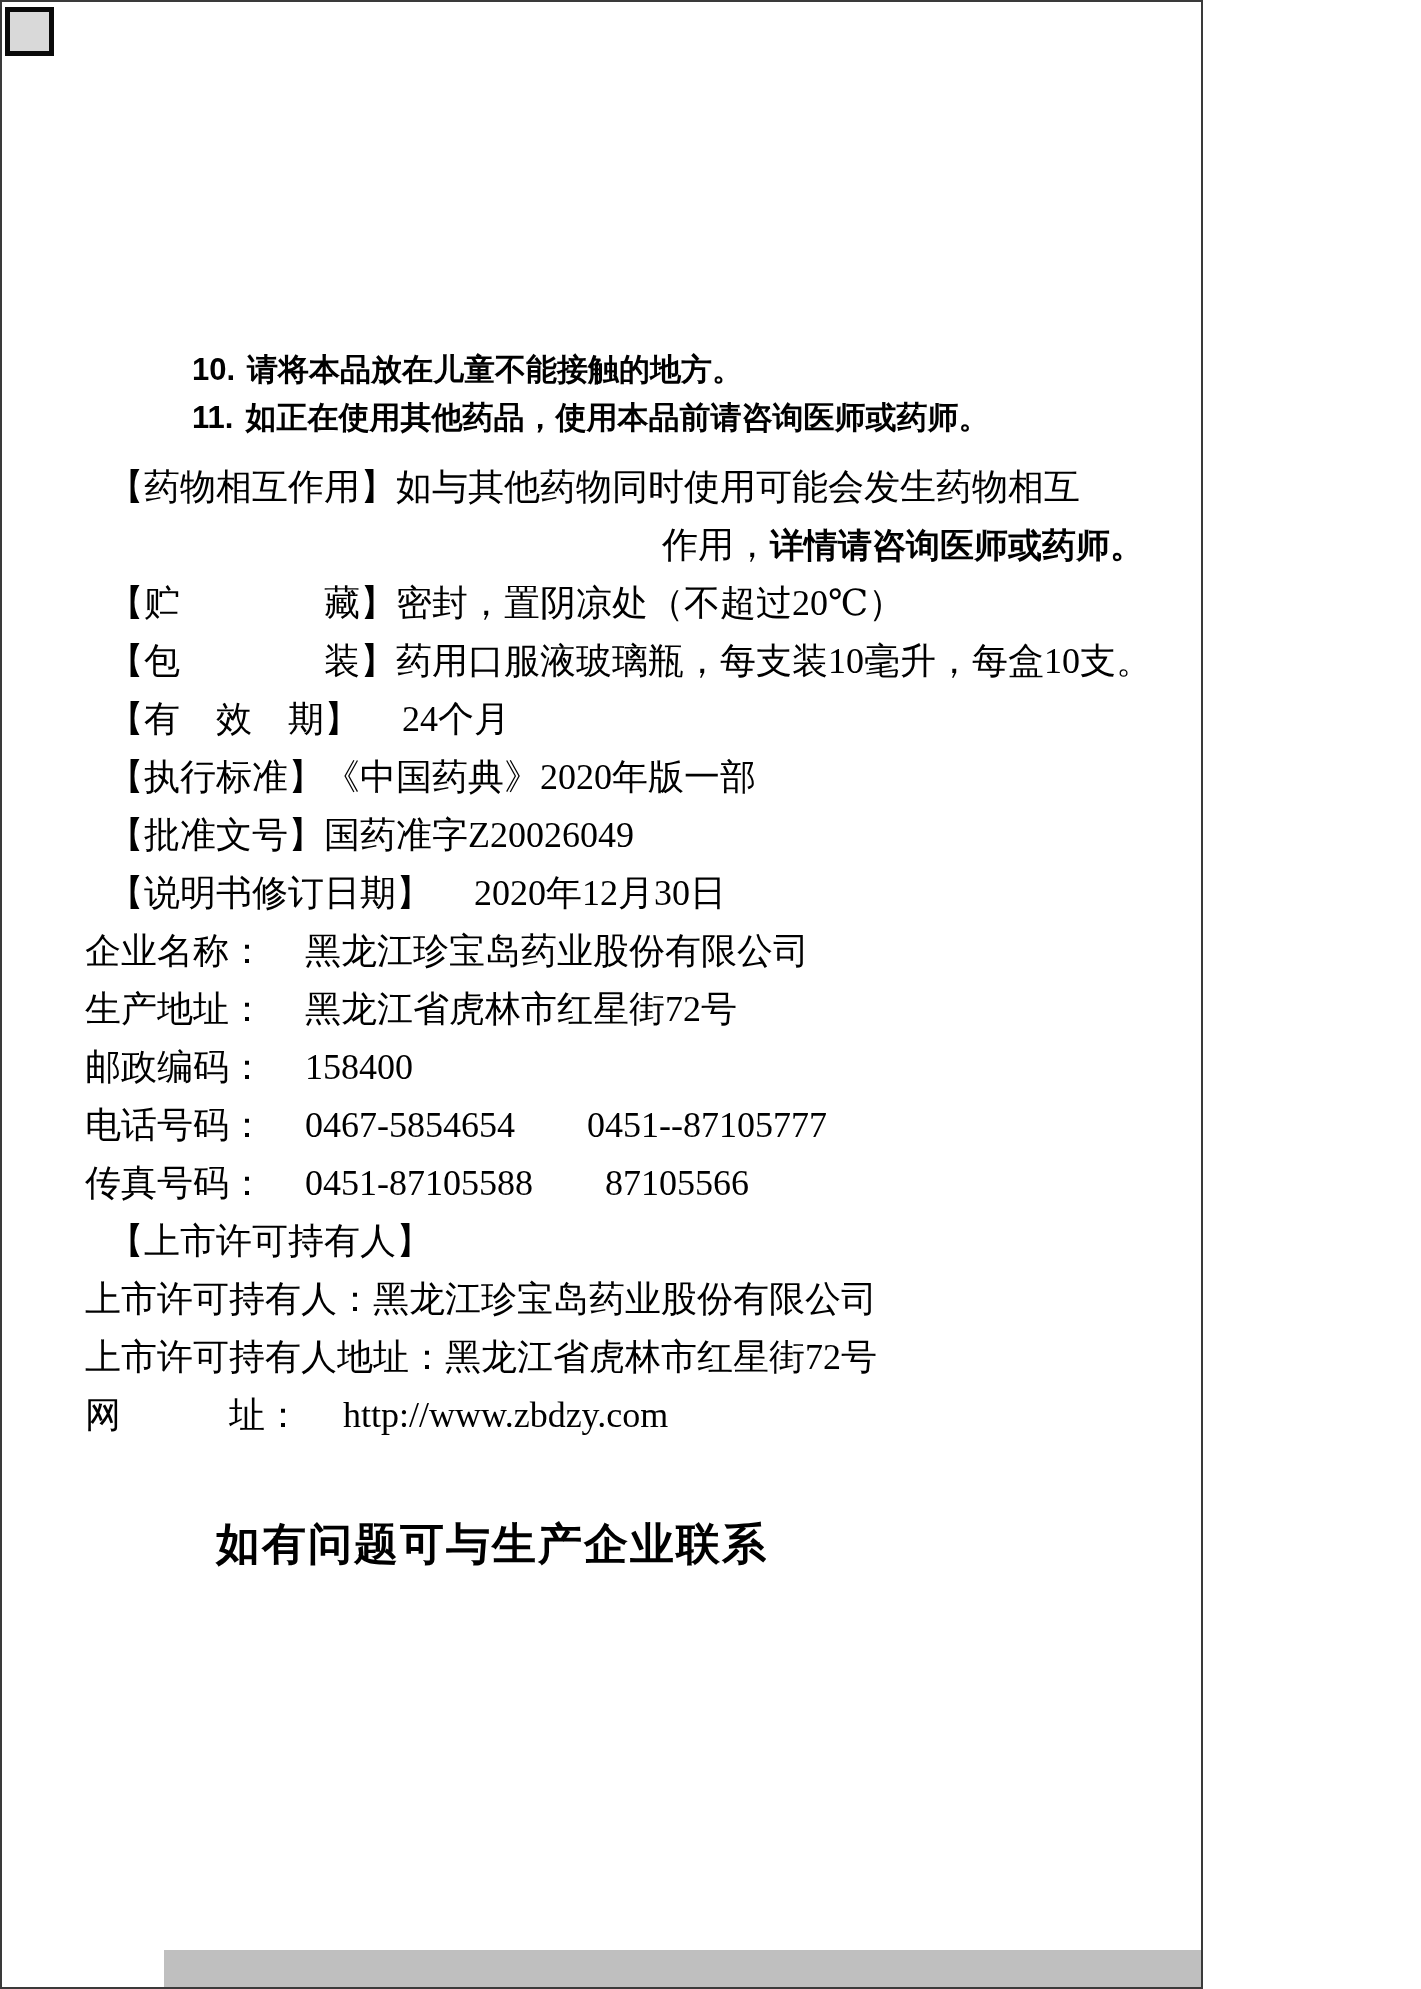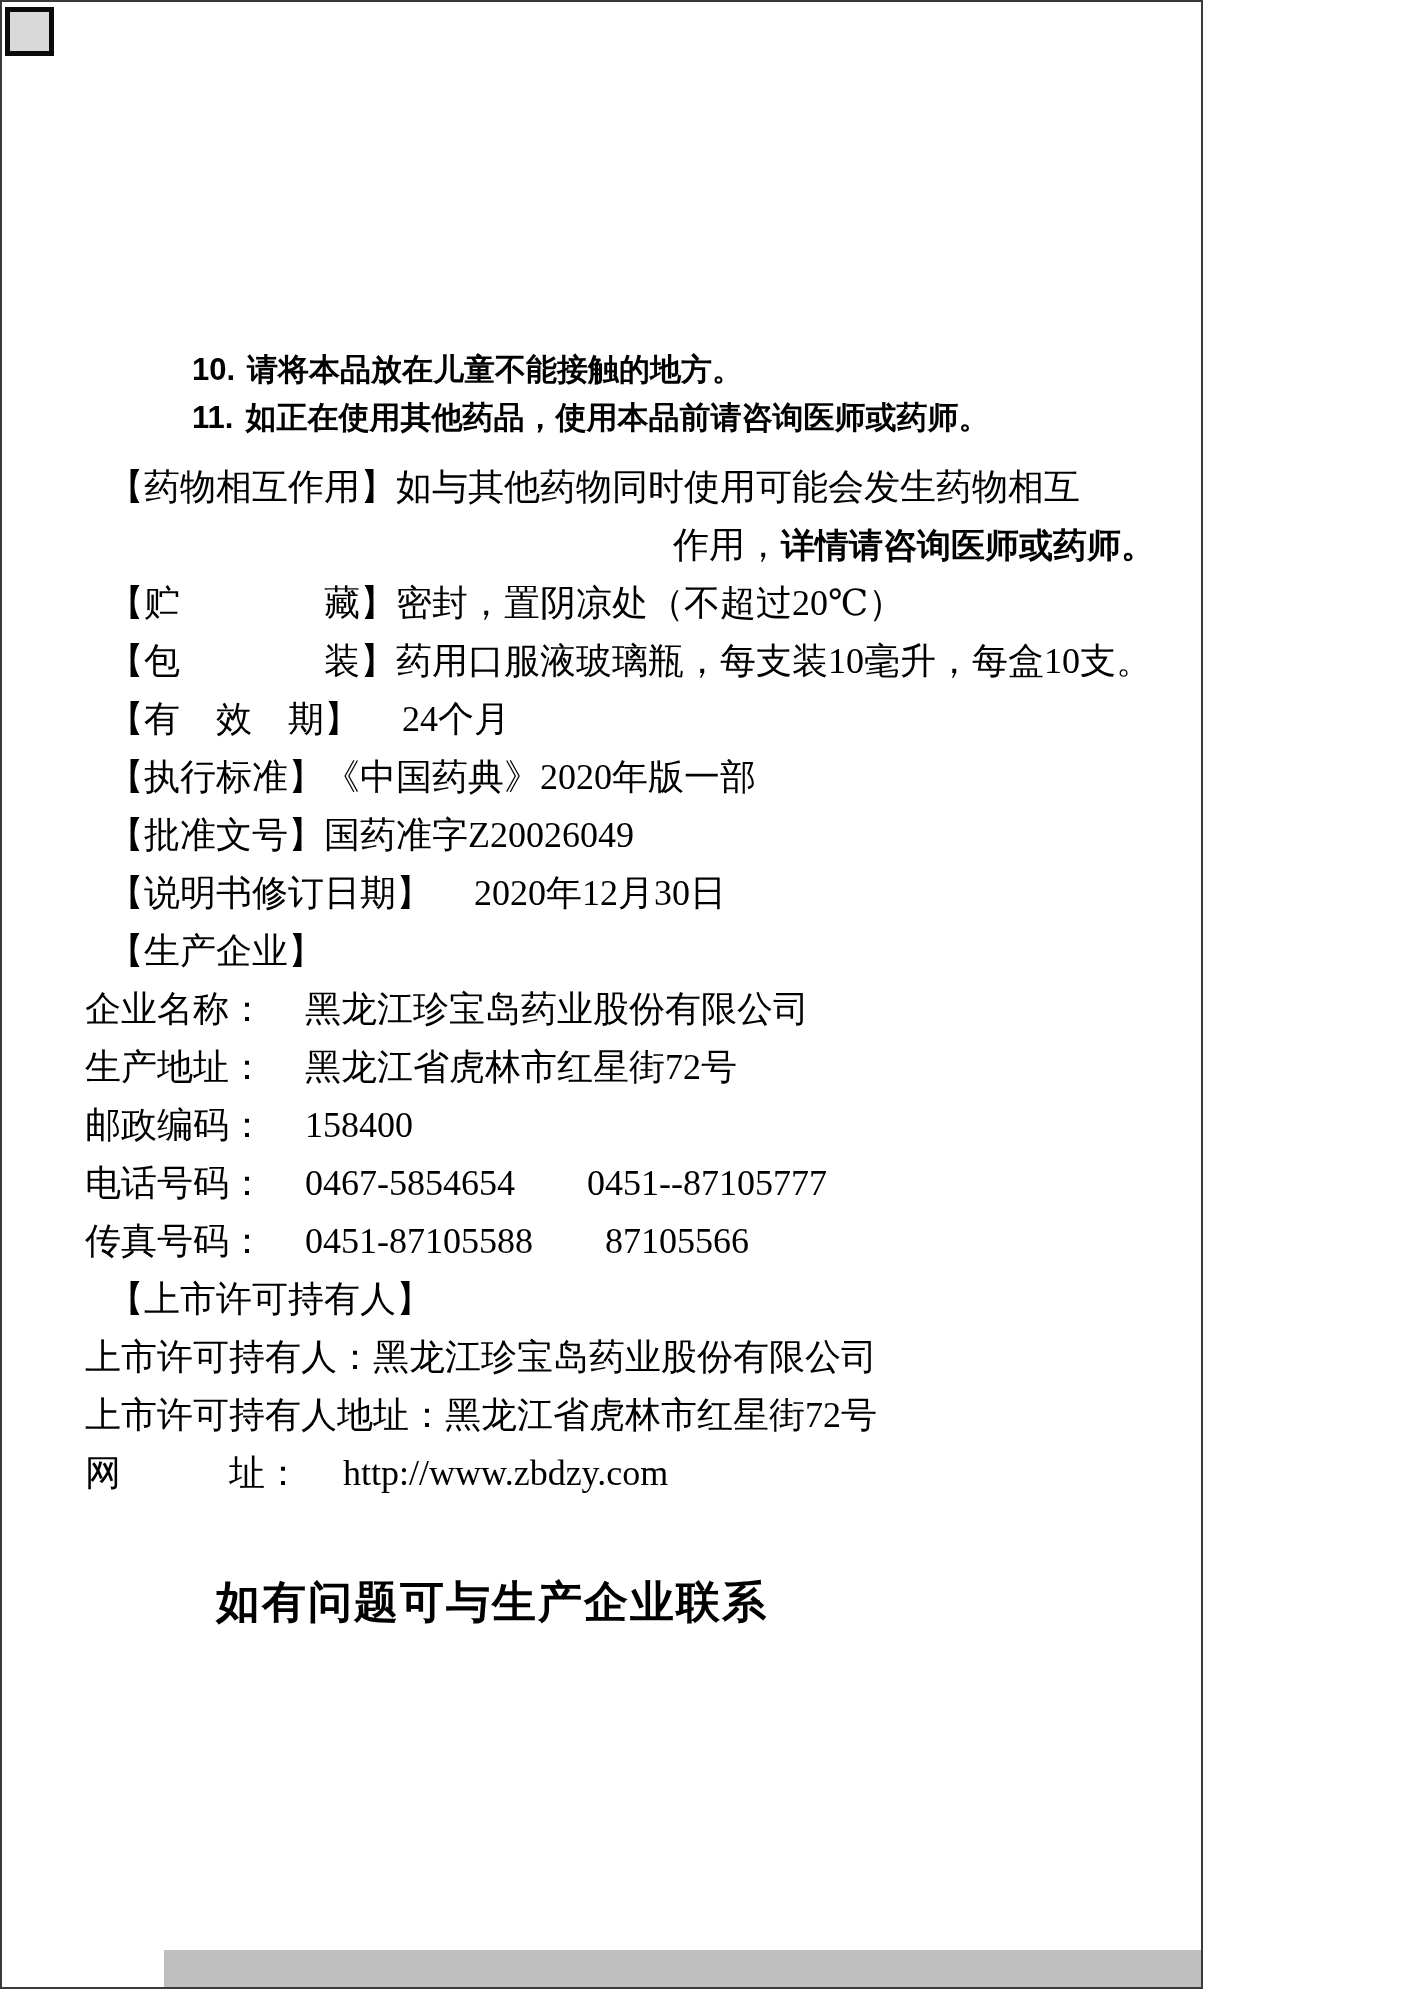--- a/index.html
+++ b/index.html
@@ -37,21 +37,21 @@
   }
   .pre-line .num { margin-right: 12px; }
   .body-line {
     font-size: 36px;
     line-height: 58px;
     padding-left: 106px;
     white-space: pre;
   }
   .first-body { margin-top: 16px; }
   .indent-line { padding-left: 83px; }
-  .interaction2 { padding-left: 660px; margin-left: 11px; }
+  .interaction2 { padding-left: 660px; }
   .bold-seg {
     font-family: "Liberation Sans", "DejaVu Sans", sans-serif;
     font-weight: 900;
     font-size: 34px;
   }
   .mfr-label { display: inline-block; width: 220px; }
   .gap-before { margin-left: 42px; }
   .footer-title {
     margin-top: 74px;
     padding-left: 214px;
@@ -93,21 +93,20 @@
     <div class="body-line"><span>【包　　　　装】</span><span>药用口服液玻璃瓶，每支装10毫升，每盒10支。</span></div>
 
     <div class="body-line"><span>【有　效　期】</span><span class="gap-before">24个月</span></div>
 
     <div class="body-line"><span>【执行标准】</span><span>《中国药典》2020年版一部</span></div>
 
     <div class="body-line"><span>【批准文号】</span><span>国药准字Z20026049</span></div>
 
     <div class="body-line"><span>【说明书修订日期】</span><span class="gap-before">2020年12月30日</span></div>
 
-    <div class="body-line"><span>【生产企业】</span></div>
 
     <div class="body-line indent-line"><span class="mfr-label">企业名称：</span><span>黑龙江珍宝岛药业股份有限公司</span></div>
 
     <div class="body-line indent-line"><span class="mfr-label">生产地址：</span><span>黑龙江省虎林市红星街72号</span></div>
 
     <div class="body-line indent-line"><span class="mfr-label">邮政编码：</span><span>158400</span></div>
 
     <div class="body-line indent-line"><span class="mfr-label">电话号码：</span><span>0467-5854654　　0451--87105777</span></div>
 
     <div class="body-line indent-line"><span class="mfr-label">传真号码：</span><span>0451-87105588　　87105566</span></div>

